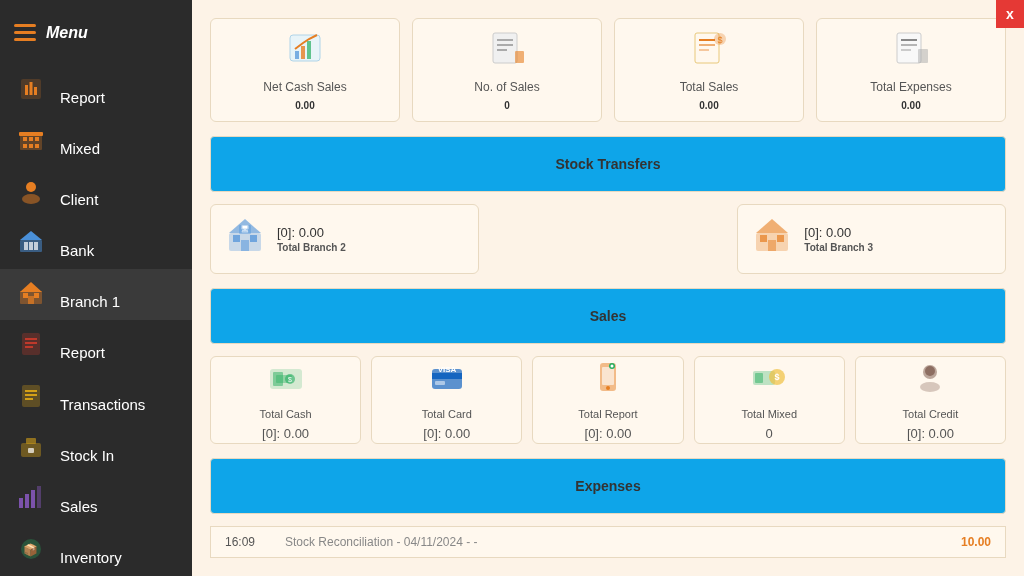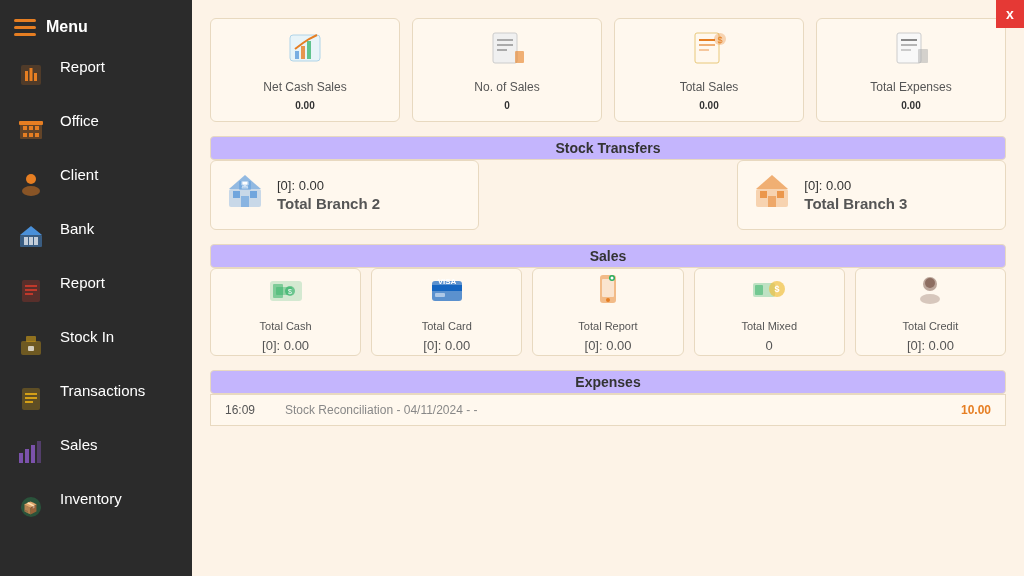--- a/index.html
+++ b/index.html
@@ -10,46 +10,47 @@
       width: 192px;
       min-width: 192px;
       background: #2b2b2b;
       height: 576px;
       display: flex;
       flex-direction: column;
       overflow-y: auto;
     }
     .sidebar-item {
       display: flex;
-      align-items: flex-start;
+      align-items: flex-end;
       padding: 10px 14px;
       color: #fff;
       cursor: pointer;
       gap: 12px;
       min-height: 48px;
     }
     .sidebar-item.active { background: #3a3a3a; }
     .sidebar-item .icon-box {
       width: 34px;
       height: 34px;
       display: flex; align-items: center; justify-content: center;
       font-size: 20px;
     }
     .sidebar-item .label {
       font-size: 15px;
       font-weight: 500;
     }
     #menu-bar {
       display: flex;
-      align-items: flex-end;
-      padding: 12px 14px;
+      align-items: flex-start;
+      padding: 24px 14px;
       color: #fff;
       gap: 10px;
       min-height: 48px;
       cursor: pointer;
+      font-style: italic;
     }
     #menu-bar .hamburger {
       display: flex; flex-direction: column; gap: 4px;
     }
     #menu-bar .hamburger span {
       display: block; width: 22px; height: 3px; background: #e67e22; border-radius: 2px;
     }
     #menu-bar .menu-label {
       font-size: 16px; font-weight: 600; color: #fff;
     }
@@ -95,28 +96,29 @@
       flex-direction: column;
       align-items: center;
       gap: 6px;
     }
     .stat-card .stat-icon { font-size: 30px; }
     .stat-card .stat-label { font-size: 12px; color: #555; text-align: center; }
     .stat-card .stat-value { font-size: 10px; font-weight: 600; color: #333; }
 
     
     .section-header {
-      background: #c4b5fd;
+      background: #0ea5e9;
       border: 1px solid #e8d9c0;
       border-radius: 4px;
-      padding: 3px 14px;
+      padding: 19px 14px;
       font-size: 14px;
       font-weight: 700;
       color: #333;
       text-align: center;
+      margin-bottom: 12px;
     }
 
     
     .transfers-row {
       display: flex;
       gap: 10px;
       margin-bottom: 14px;
     }
     .transfer-card {
       flex: 1;
@@ -124,21 +126,21 @@
       border: 1px solid #e8d9c0;
       border-radius: 6px;
       padding: 10px 14px;
       display: flex;
       align-items: center;
       gap: 12px;
     }
     .transfer-card .t-icon { font-size: 32px; }
     .transfer-card .t-info { display: flex; flex-direction: column; gap: 2px; }
     .transfer-card .t-value { font-size: 13px; color: #333; }
-    .transfer-card .t-label { font-size: 15px; color: #555; font-weight: 600; }
+    .transfer-card .t-label { font-size: 10px; color: #555; font-weight: 600; }
     .transfer-spacer { flex: 1; }
 
     
     .sales-row {
       display: flex;
       gap: 10px;
       margin-bottom: 14px;
     }
     .sales-card {
       flex: 1;
@@ -205,21 +207,21 @@
         <rect x="3" y="8" width="22" height="16" rx="1" fill="#e67e22" opacity="0.3"></rect>
         <rect x="6" y="11" width="4" height="4" fill="#e67e22"></rect>
         <rect x="12" y="11" width="4" height="4" fill="#e67e22"></rect>
         <rect x="18" y="11" width="4" height="4" fill="#e67e22"></rect>
         <rect x="6" y="18" width="4" height="4" fill="#e67e22"></rect>
         <rect x="12" y="18" width="4" height="4" fill="#e67e22"></rect>
         <rect x="18" y="18" width="4" height="4" fill="#e67e22"></rect>
         <rect x="2" y="6" width="24" height="4" rx="1" fill="#e67e22"></rect>
       </svg>
     </div>
-    <span class="label">Office</span>
+    <span class="label">Mixed</span>
   </div>
 
   <div class="sidebar-item">
     <div class="icon-box">
       <svg width="28" height="28" viewBox="0 0 28 28" fill="none">
         <circle cx="14" cy="10" r="5" fill="#e67e22"></circle>
         <ellipse cx="14" cy="22" rx="9" ry="5" fill="#e67e22" opacity="0.5"></ellipse>
       </svg>
     </div>
     <span class="label">Client</span>
@@ -231,54 +233,66 @@
         <rect x="3" y="12" width="22" height="12" rx="1" fill="#4a90d9" opacity="0.5"></rect>
         <polygon points="14,3 25,12 3,12" fill="#4a90d9"></polygon>
         <rect x="7" y="14" width="4" height="8" fill="#fff" opacity="0.7"></rect>
         <rect x="12" y="14" width="4" height="8" fill="#fff" opacity="0.7"></rect>
         <rect x="17" y="14" width="4" height="8" fill="#fff" opacity="0.7"></rect>
       </svg>
     </div>
     <span class="label">Bank</span>
   </div>
 
+  <div class="sidebar-item active">
+    <div class="icon-box">
+      <svg width="28" height="28" viewBox="0 0 28 28" fill="none">
+        <rect x="3" y="12" width="22" height="13" rx="1" fill="#e67e22" opacity="0.4"></rect>
+        <rect x="6" y="14" width="5" height="5" fill="#e67e22"></rect>
+        <rect x="17" y="14" width="5" height="5" fill="#e67e22"></rect>
+        <rect x="11" y="17" width="6" height="8" fill="#e67e22" opacity="0.7"></rect>
+        <polygon points="14,3 25,13 3,13" fill="#e67e22"></polygon>
+      </svg>
+    </div>
+    <span class="label">Branch 1</span>
+  </div>
 
   <div class="sidebar-item">
     <div class="icon-box">
       <svg width="28" height="28" viewBox="0 0 28 28" fill="none">
         <rect x="5" y="3" width="18" height="22" rx="2" fill="#c0392b" opacity="0.3"></rect>
         <rect x="8" y="8" width="12" height="2" fill="#c0392b"></rect>
         <rect x="8" y="12" width="12" height="2" fill="#c0392b"></rect>
         <rect x="8" y="16" width="8" height="2" fill="#c0392b"></rect>
       </svg>
     </div>
     <span class="label">Report</span>
   </div>
 
   <div class="sidebar-item">
     <div class="icon-box">
       <svg width="28" height="28" viewBox="0 0 28 28" fill="none">
-        <rect x="4" y="10" width="20" height="14" rx="2" fill="#d4a017" opacity="0.4"></rect>
-        <rect x="9" y="5" width="10" height="6" rx="1" fill="#d4a017" opacity="0.6"></rect>
-        <rect x="11" y="15" width="6" height="5" rx="1" fill="#fff" opacity="0.7"></rect>
-      </svg>
-    </div>
-    <span class="label">Stock In</span>
-  </div>
-
-  <div class="sidebar-item">
-    <div class="icon-box">
-      <svg width="28" height="28" viewBox="0 0 28 28" fill="none">
         <rect x="5" y="3" width="18" height="22" rx="2" fill="#d4a017" opacity="0.3"></rect>
         <rect x="8" y="8" width="12" height="2" fill="#d4a017"></rect>
         <rect x="8" y="12" width="12" height="2" fill="#d4a017"></rect>
         <rect x="8" y="16" width="8" height="2" fill="#d4a017"></rect>
       </svg>
     </div>
     <span class="label">Transactions</span>
+  </div>
+
+  <div class="sidebar-item">
+    <div class="icon-box">
+      <svg width="28" height="28" viewBox="0 0 28 28" fill="none">
+        <rect x="4" y="10" width="20" height="14" rx="2" fill="#d4a017" opacity="0.4"></rect>
+        <rect x="9" y="5" width="10" height="6" rx="1" fill="#d4a017" opacity="0.6"></rect>
+        <rect x="11" y="15" width="6" height="5" rx="1" fill="#fff" opacity="0.7"></rect>
+      </svg>
+    </div>
+    <span class="label">Stock In</span>
   </div>
 
   <div class="sidebar-item">
     <div class="icon-box">
       <svg width="28" height="28" viewBox="0 0 28 28" fill="none">
         <rect x="2" y="14" width="4" height="10" fill="#7b52ab"></rect>
         <rect x="8" y="10" width="4" height="14" fill="#7b52ab"></rect>
         <rect x="14" y="6" width="4" height="18" fill="#7b52ab"></rect>
         <rect x="20" y="2" width="4" height="22" fill="#7b52ab" opacity="0.5"></rect>
       </svg>

